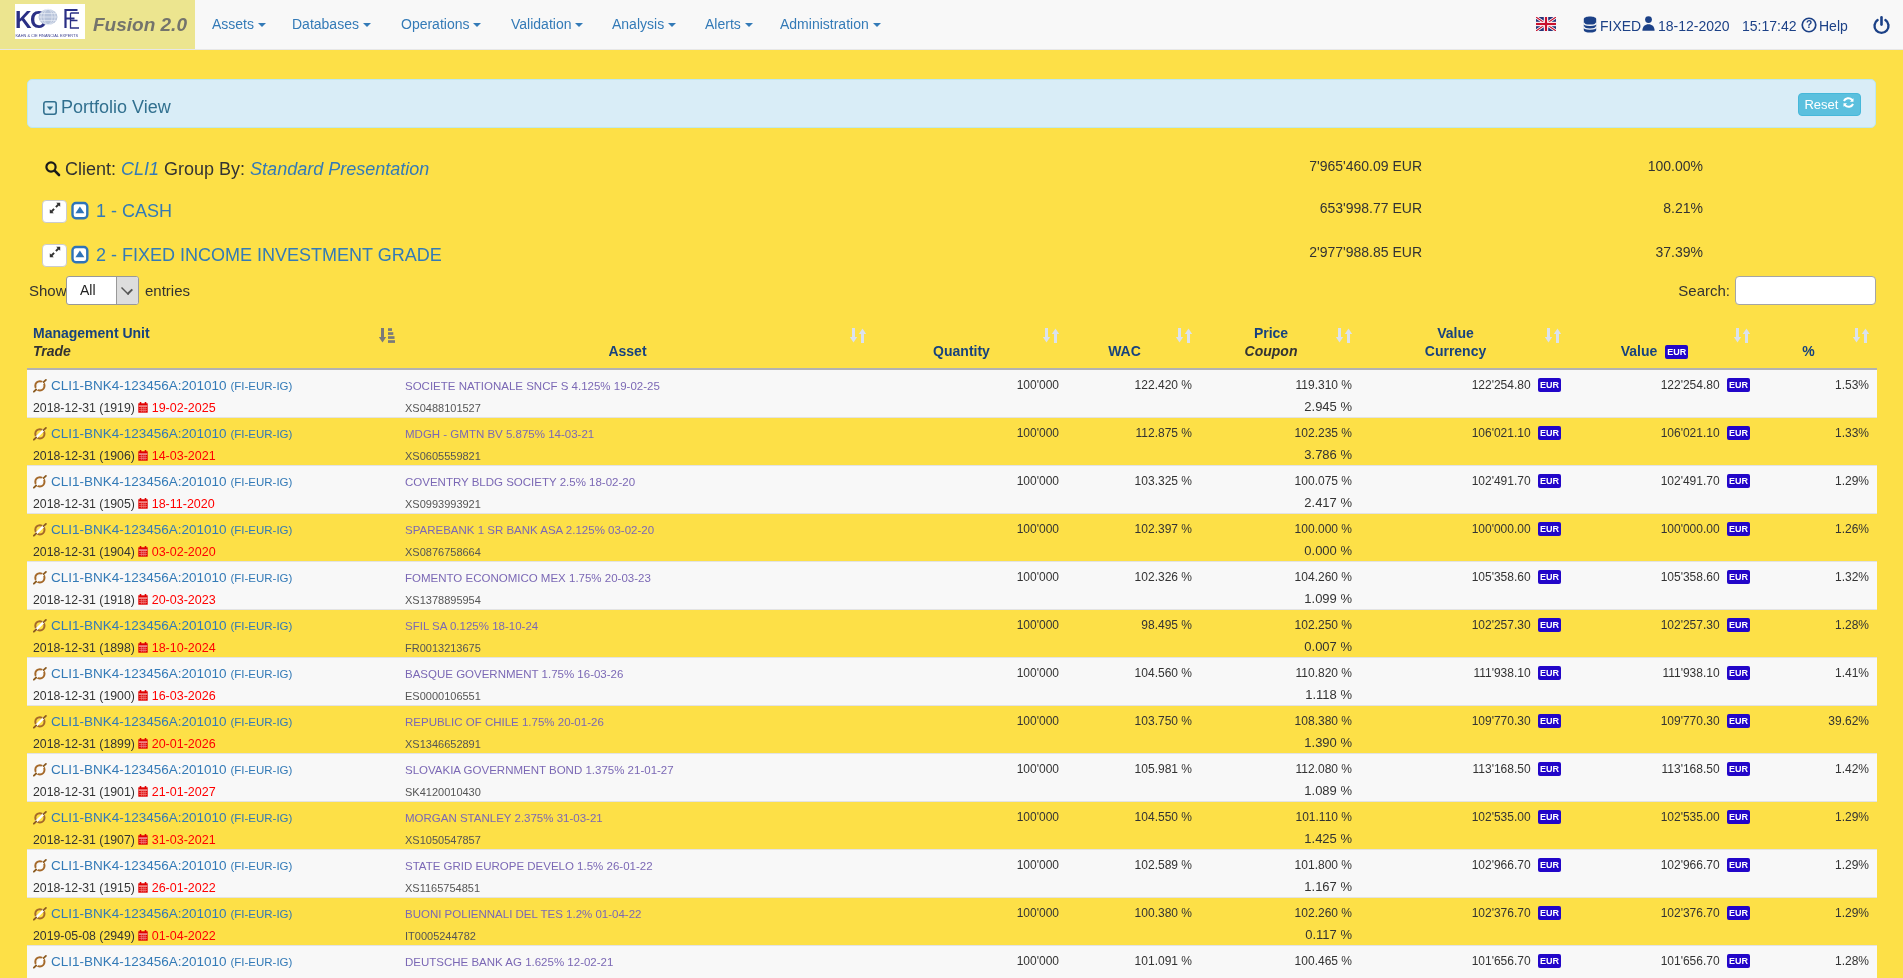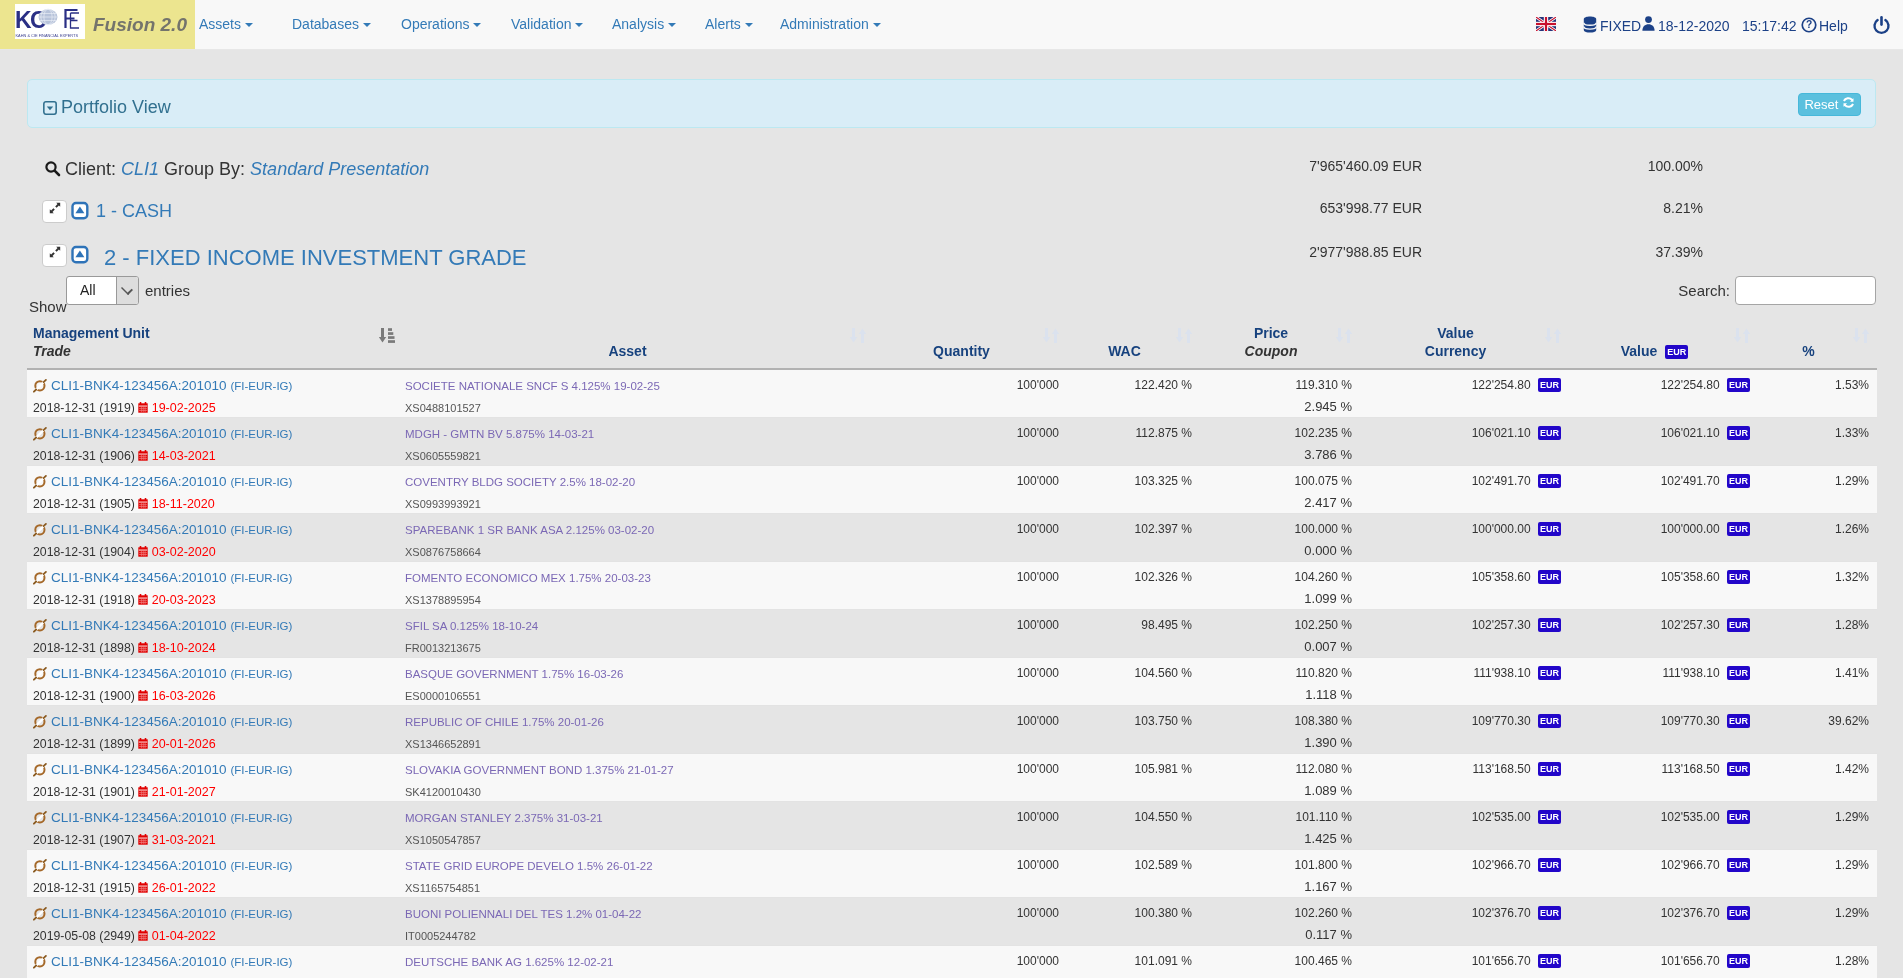--- a/index.html
+++ b/index.html
@@ -1,16 +1,16 @@
 <!DOCTYPE html>
 <html><head><meta charset="utf-8"><title>Fusion 2.0</title>
 <style>
 *{margin:0;padding:0;box-sizing:content-box}
 body{font-family:"Liberation Sans",sans-serif;background:#fff}
-#page{position:relative;width:1903px;height:978px;overflow:hidden;background:#e5e5e5}
+#page{position:relative;width:1903px;height:978px;overflow:hidden;background:#fde047}
 #navbar{position:absolute;left:0;top:0;width:1903px;height:49px;background:#f8f8f8;border-bottom:1px solid #e7e7e7}
 #brand{position:absolute;left:0;top:0;width:195px;height:49px;background:#ece58f}
 #logobox{position:absolute;left:15px;top:4px;width:70px;height:35px;background:#fff}
 #fusion{position:absolute;left:93px;top:14px;font-size:19px;font-weight:bold;font-style:italic;color:#74746c;white-space:nowrap}
 .navitem{position:absolute;top:16px;font-size:14px;color:#337ab7;white-space:nowrap}
 .caret{display:inline-block;width:0;height:0;margin-left:4px;vertical-align:2px;border-top:4px solid #337ab7;border-left:4px solid transparent;border-right:4px solid transparent}
 .topright{position:absolute;top:18px;font-size:14px;color:#1c4187;white-space:nowrap}
 #phead{position:absolute;left:27px;top:79px;width:1847px;height:47px;background:#d9edf7;border:1px solid #bce8f1;border-radius:5px}
 #phead .title{position:absolute;left:15px;top:17px;font-size:18px;color:#31708f}
 #resetbtn{position:absolute;right:14px;top:13px;height:21px;line-height:21px;padding:0 5px;background:#5bc0de;border:1px solid #46b8da;border-radius:4px;color:#fff;font-size:13px}
@@ -63,21 +63,21 @@
             <g fill="none" stroke="#2a2f85" stroke-width="2.2">
               <path d="M50.5 5 v19 M49.5 6 h13 M50.5 14.5 h9"></path>
             </g>
             <g fill="none" stroke="#2a2f85" stroke-width="1.3">
               <path d="M55.5 9 v15 h8.5 M55.5 16.5 h7 M64 9 h-8.5"></path>
             </g>
             <text x="0.5" y="33" font-family="Liberation Sans" font-size="3.9" fill="#3a3f8f">KAHN &amp; CIE FINANCIAL EXPERTS</text>
           </svg></div>
         <div id="fusion">Fusion 2.0</div>
       </div>
-<span class="navitem" style="left:199px">Assets<span class="caret"></span></span>
+<span class="navitem" style="left:212px">Assets<span class="caret"></span></span>
 <span class="navitem" style="left:292px">Databases<span class="caret"></span></span>
 <span class="navitem" style="left:401px">Operations<span class="caret"></span></span>
 <span class="navitem" style="left:511px">Validation<span class="caret"></span></span>
 <span class="navitem" style="left:612px">Analysis<span class="caret"></span></span>
 <span class="navitem" style="left:705px">Alerts<span class="caret"></span></span>
 <span class="navitem" style="left:780px">Administration<span class="caret"></span></span>
 <span class="topright" style="left:1536px;top:17px;line-height:0"><svg width="20" height="14" viewBox="0 0 20 14">
           <rect width="20" height="14" fill="#26337a"></rect>
           <path d="M0 0 L20 14 M20 0 L0 14" stroke="#fff" stroke-width="2.8"></path>
           <path d="M0 0 L20 14 M20 0 L0 14" stroke="#c8102e" stroke-width="1.1"></path>
@@ -157,26 +157,26 @@
       <span class="expandbtn" style="left:42px;top:0px"><svg width="14" height="14" viewBox="0 0 14 14">
           <g fill="#333">
             <path d="M12.2 1.8 v4 l-1.3 -1.3 -2.3 2.3 -1.4 -1.4 2.3 -2.3 -1.3 -1.3 z"></path>
             <path d="M1.8 12.2 v-4 l1.3 1.3 2.3 -2.3 1.4 1.4 -2.3 2.3 1.3 1.3 z"></path>
           </g>
         </svg></span>
       <span style="position:absolute;left:71px;top:1px"><svg width="18" height="19" viewBox="0 0 18 19">
           <rect x="1.5" y="2" width="14.8" height="15.2" rx="3.4" fill="#fff" stroke="#2e73b8" stroke-width="2.4"></rect>
           <path d="M8.9 5.6 L13.4 12.2 H4.4 Z" fill="#2e73b8"></path>
         </svg></span>
-      <span style="position:absolute;left:104px;top:1px;font-size:22px"><a class="link" href="#">2 - FIXED INCOME INVESTMENT GRADE</a></span>
+      <span style="position:absolute;left:96px;top:1px;font-size:18px"><a class="link" href="#">2 - FIXED INCOME INVESTMENT GRADE</a></span>
       <span class="sumval" style="right:481px">2'977'988.85 EUR</span>
       <span class="sumval" style="right:200px">37.39%</span>
     </div>
 <div id="controls">
-<span style="position:absolute;left:29px;top:22px">Show</span>
+<span style="position:absolute;left:29px;top:6px">Show</span>
 <span class="selbox" style="position:absolute;left:66px;top:0px">
         <span class="val">All</span>
         <span class="arr"></span>
       </span>
 <span style="position:absolute;left:145px;top:6px">entries</span>
 <span style="position:absolute;right:173px;top:6px">Search:</span>
 <span id="searchbox"></span>
 </div>
 <table>
       <colgroup>

